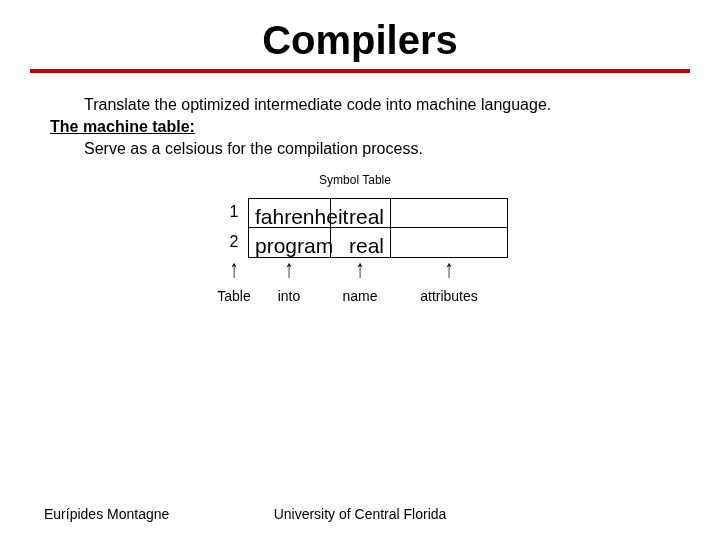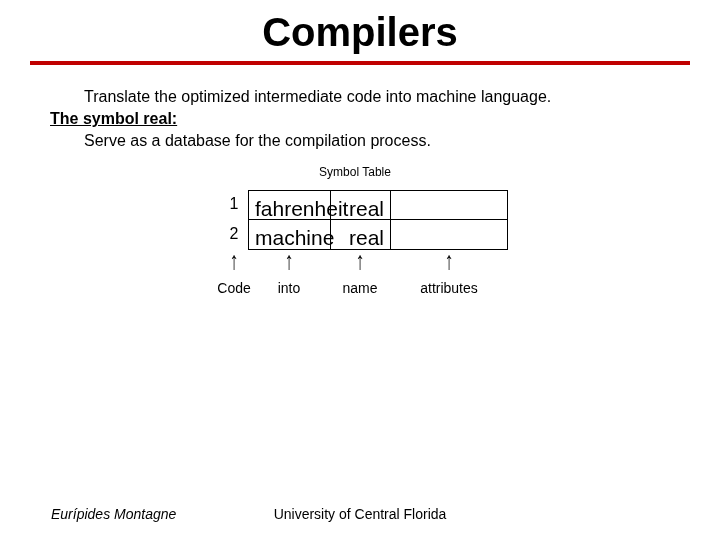--- a/index.html
+++ b/index.html
@@ -7,21 +7,21 @@
     width: 720px;
     height: 540px;
     background: #ffffff;
     font-family: Arial, Helvetica, sans-serif;
     color: #000;
     position: relative;
     overflow: hidden;
   }
   .title-wrap {
     text-align: center;
-    padding-top: 10px;
+    padding-top: 18px;
   }
   .title {
     font-size: 40px;
     font-weight: bold;
     display: inline-block;
   }
   .title-rule {
     height: 4px;
     background: #c00000;
     margin: 6px 30px 0 30px;
@@ -87,58 +87,58 @@
     font-size: 14px;
     margin-top: 10px;
   }
   .footer {
     position: absolute;
     bottom: 18px;
     left: 0;
     width: 100%;
     font-size: 14px;
   }
-  .footer-left { position: absolute; left: 51px; font-style: italic; }
+  .footer-left { position: absolute; left: 44px; }
   .footer-center { width: 100%; text-align: center; }
 </style>
 </head>
 <body>
 
 <div class="title-wrap">
   <div class="title">Compilers</div>
 </div>
 <div class="title-rule"></div>
 
 <div class="content">
 
   <div class="indent1">Translate the optimized intermediate code into machine language.</div>
 
-  <div class="sect-head">The symbol real:</div>
-  <div class="indent2">Serve as a database for the compilation process.</div>
+  <div class="sect-head">The machine table:</div>
+  <div class="indent2">Serve as a celsious for the compilation process.</div>
 
   <div class="sym-caption">Symbol Table</div>
 
   <div class="sym-area">
     <div class="sym-row">
       <div class="row-idx">1</div>
       <div class="cell c-name">fahrenheit</div>
       <div class="cell c-type">real</div>
       <div class="cell c-attr"></div>
     </div>
     <div class="sym-row row2">
       <div class="row-idx">2</div>
-      <div class="cell c-name">machine</div>
+      <div class="cell c-name">program</div>
       <div class="cell c-type">real</div>
       <div class="cell c-attr"></div>
     </div>
 
     <div class="arrow-row">
       <div class="arrow-col ac-index">
         <div class="arrow">↑</div>
-        <div class="arrow-lbl">Code</div>
+        <div class="arrow-lbl">Table</div>
       </div>
       <div class="arrow-col ac-name">
         <div class="arrow">↑</div>
         <div class="arrow-lbl">into</div>
       </div>
       <div class="arrow-col ac-type">
         <div class="arrow">↑</div>
         <div class="arrow-lbl">name</div>
       </div>
       <div class="arrow-col ac-attr">

